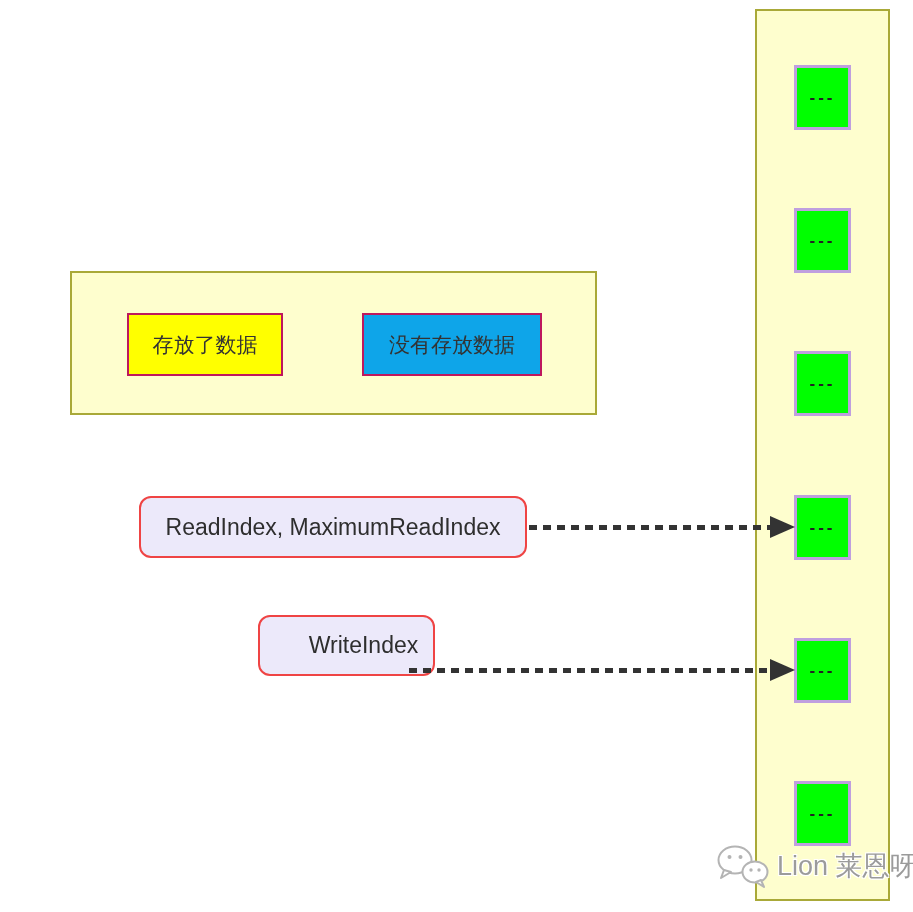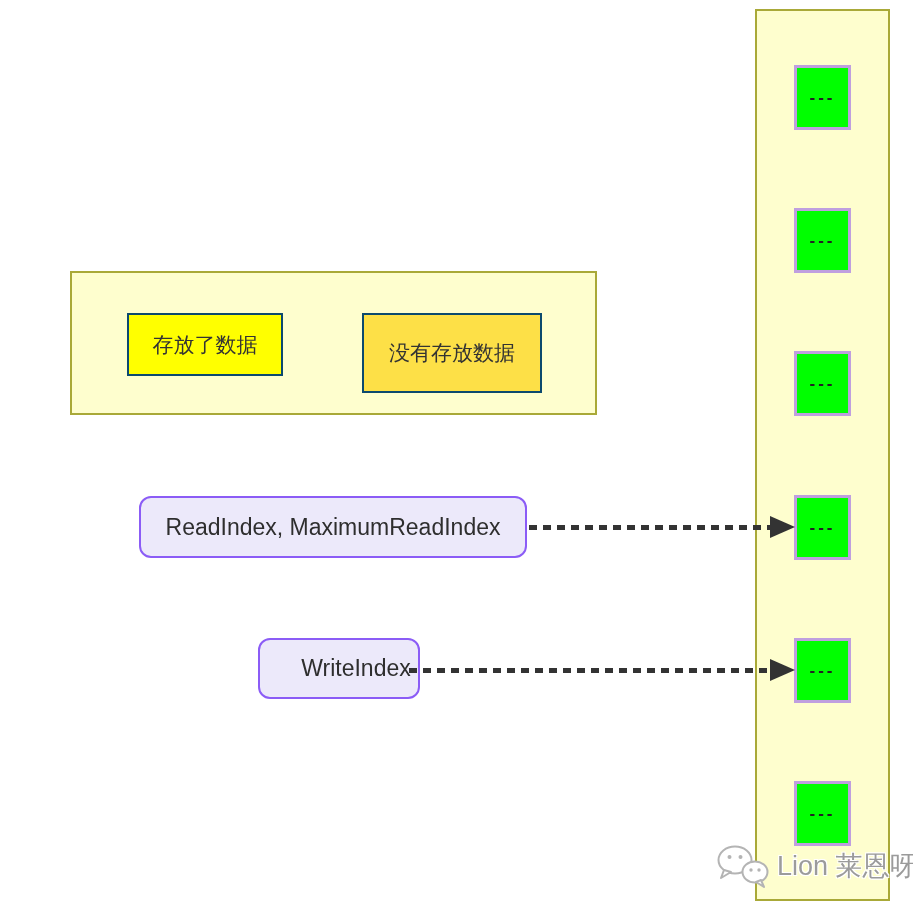--- a/index.html
+++ b/index.html
@@ -53,47 +53,47 @@
   .legend-title {
     position: absolute;
     top: 8px; left: 0; right: 0;
     text-align: center;
     font-size: 21px;
     color: #333333;
   }
   .legend-swatch {
     position: absolute;
     display: flex; align-items: center; justify-content: center;
-    border: 2px solid #0c4a6e;
+    border: 2px solid #be185d;
     font-size: 21px;
     color: #333333;
   }
   .swatch-filled {
     left: 55px; top: 40px;
     width: 156px; height: 63px;
     background: #ffff00;
   }
   .swatch-empty {
     left: 290px; top: 40px;
-    width: 180px; height: 80px;
-    background: #fde047;
+    width: 180px; height: 63px;
+    background: #0ea5e9;
   }
 
   
   .pointer-node {
     position: absolute;
     background: #ece9fa;
-    border: 2px solid #8b5cf6;
+    border: 2px solid #ef4444;
     border-radius: 12px;
     display: flex; align-items: center; justify-content: center;
     font-size: 23px;
     color: #2e2e2e;
   }
   .node-read  { left: 139px; top: 496px; width: 388px; height: 62px; }
-  .node-write { left: 258px; top: 638px; width: 162px; height: 61px; padding-left: 34px; }
+  .node-write { left: 258px; top: 615px; width: 177px; height: 61px; padding-left: 34px; }
 
   
   .arrow {
     position: absolute;
     height: 24px;
     display: flex; align-items: center;
   }
   .arrow-read  { left: 529px; top: 515px; width: 266px; }
   .arrow-write { left: 409px; top: 658px; width: 386px; }
   .arrow-line {

